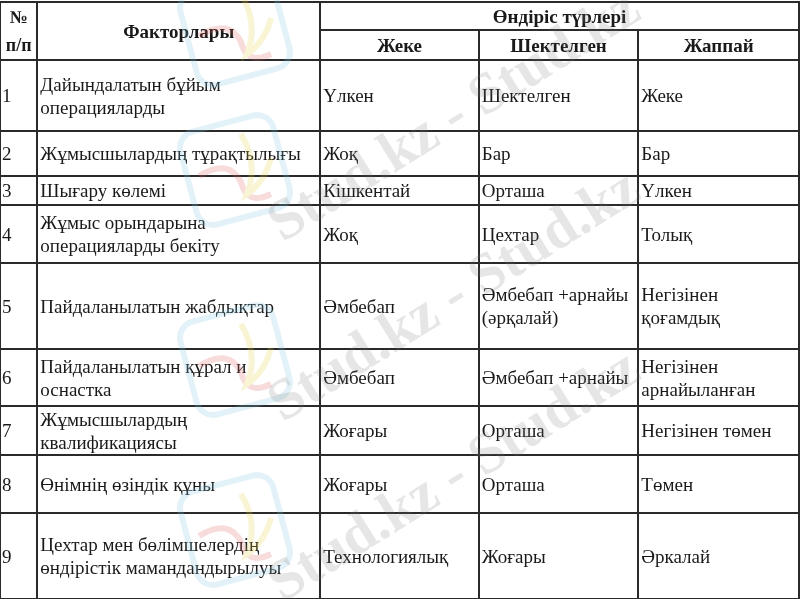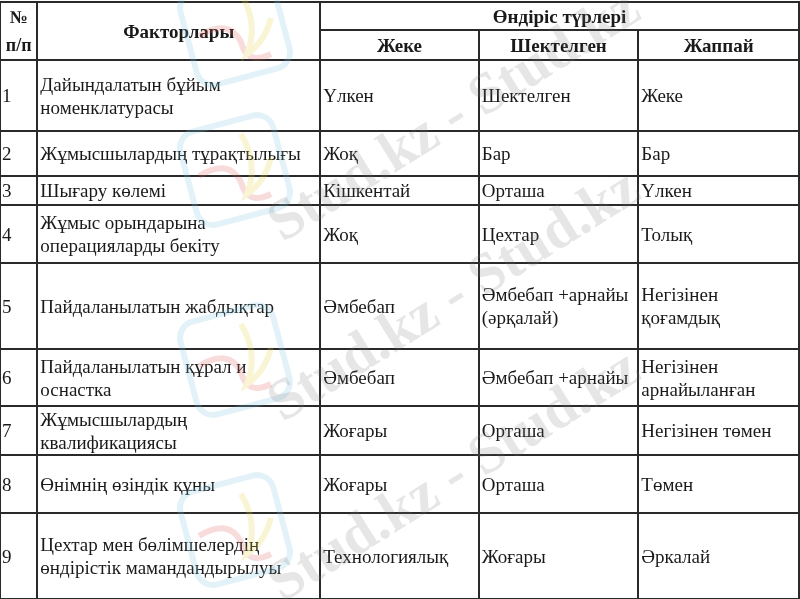--- a/index.html
+++ b/index.html
@@ -30,21 +30,21 @@
     <th rowspan="2">Факторлары</th>
     <th colspan="3">Өндіріс түрлері</th>
   </tr>
   <tr style="height:29px">
     <th>Жеке</th>
     <th>Шектелген</th>
     <th>Жаппай</th>
   </tr>
   <tr style="height:71px">
     <td class="num">1</td>
-    <td>Дайындалатын бұйым номенклатурасы</td>
+    <td>Дайындалатын бұйым операцияларды</td>
     <td>Үлкен</td>
     <td>Шектелген</td>
     <td>Жеке</td>
   </tr>
   <tr style="height:45px">
     <td class="num">2</td>
     <td>Жұмысшылардың тұрақтылығы</td>
     <td>Жоқ</td>
     <td>Бар</td>
     <td>Бар</td>

